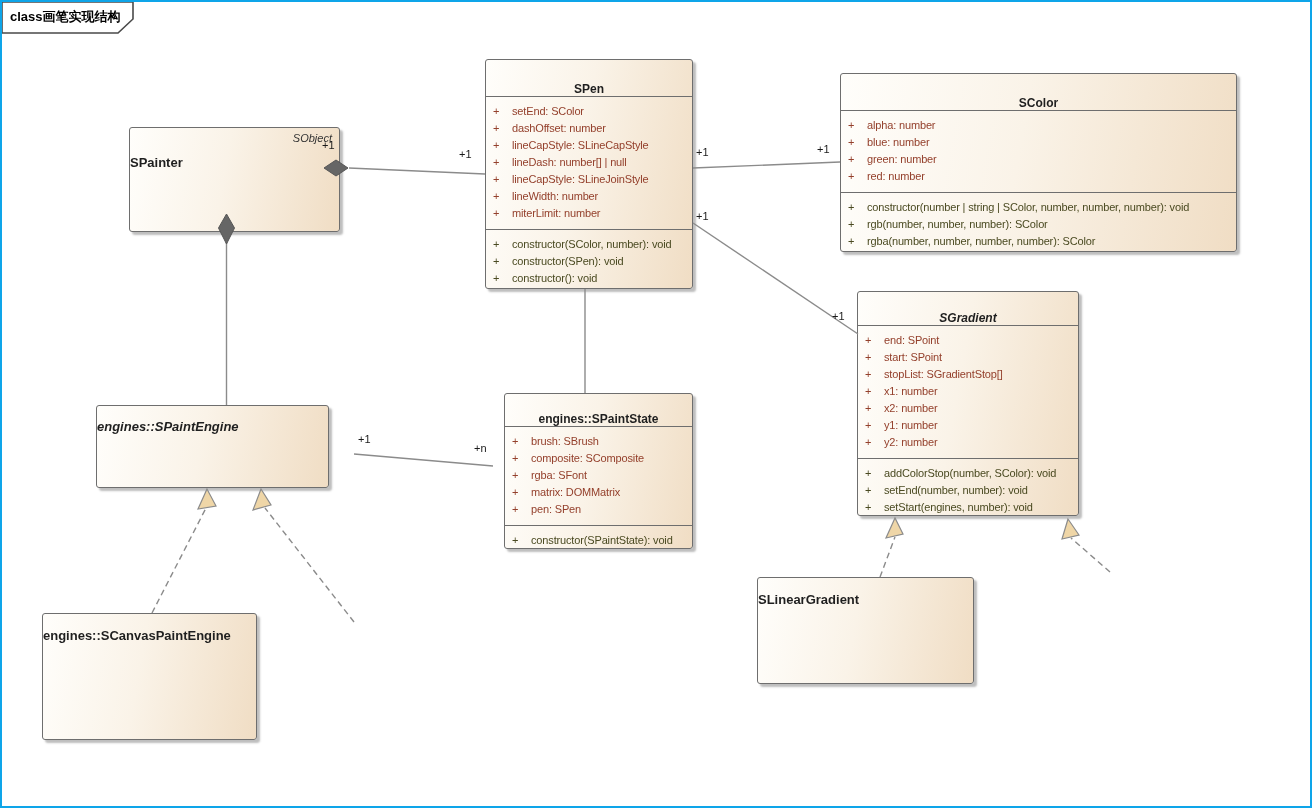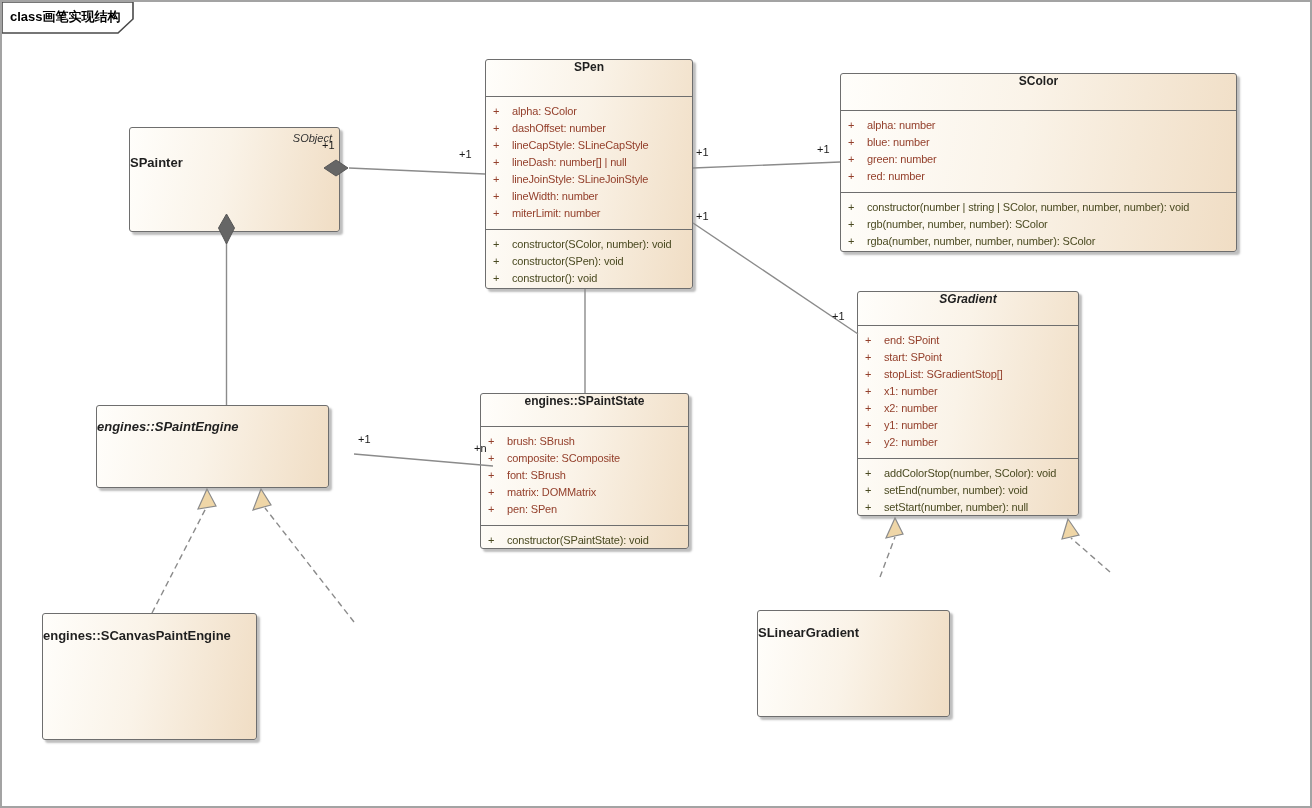--- a/index.html
+++ b/index.html
@@ -1,31 +1,31 @@
 <!DOCTYPE html>
 <html><head>
 <meta charset="utf-8">
 <style>
   html,body{margin:0;padding:0;background:#e8e8e8;}
   #canvas{
     position:relative;width:1312px;height:808px;background:#ffffff;
-    border:2px solid #a3a3a3;box-sizing:border-box;overflow:hidden;
+    border:2px solid #0ea5e9;box-sizing:border-box;overflow:hidden;
     font-family:"Liberation Sans",sans-serif;
     padding-left:46px;
   }
   
   .box{
     position:absolute;box-sizing:border-box;
     background:linear-gradient(100deg,#fffefb 0%,#faf3e8 45%,#f0ddc4 100%);
     border:1px solid #6e6e6e;border-radius:3px;
     box-shadow:3px 3px 2px rgba(110,110,110,0.45);
     overflow:hidden;font-size:11px;
   }
   .hdr{
-    border-bottom:1px solid #6e6e6e;display:flex;align-items:flex-start;justify-content:center;
+    border-bottom:1px solid #6e6e6e;display:flex;align-items:flex-end;justify-content:center;
     font-weight:bold;font-size:12px;color:#1f1f1f;
   }
   .members{padding:6px 0 7px;letter-spacing:-0.15px;}
   .ops{border-top:1px solid #6e6e6e;color:#4a4a21;}
   .attrs{color:#94402c;}
   .member-row{display:flex;line-height:17px;white-space:nowrap;}
   .vis{width:19px;padding-left:7px;flex:none;}
   .pname{font-weight:bold;font-size:13px;color:#1f1f1f;text-align:left;}
   .italic{font-style:italic;}
   .tag{
@@ -54,37 +54,37 @@
     <div class="pname" style="padding-top:27px">SPainter</div>
   </div>
 
   <div class="box" style="left:483px;top:57px;width:208px;height:230px;z-index:2">
     <div class="hdr" style="height:36px">
       <span>SPen</span>
     </div>
     <div class="members attrs">
         <div class="member-row">
           <span class="vis">+</span>
-          <span class="mtext">alpha: SColor</span>
+          <span class="mtext">setEnd: SColor</span>
         </div>
         <div class="member-row">
           <span class="vis">+</span>
           <span class="mtext">dashOffset: number</span>
         </div>
         <div class="member-row">
           <span class="vis">+</span>
           <span class="mtext">lineCapStyle: SLineCapStyle</span>
         </div>
         <div class="member-row">
           <span class="vis">+</span>
           <span class="mtext">lineDash: number[] | null</span>
         </div>
         <div class="member-row">
           <span class="vis">+</span>
-          <span class="mtext">lineJoinStyle: SLineJoinStyle</span>
+          <span class="mtext">lineCapStyle: SLineJoinStyle</span>
         </div>
         <div class="member-row">
           <span class="vis">+</span>
           <span class="mtext">lineWidth: number</span>
         </div>
         <div class="member-row">
           <span class="vis">+</span>
           <span class="mtext">miterLimit: number</span>
         </div>
       </div>
@@ -180,45 +180,45 @@
         <div class="member-row">
           <span class="vis">+</span>
           <span class="mtext">addColorStop(number, SColor): void</span>
         </div>
         <div class="member-row">
           <span class="vis">+</span>
           <span class="mtext">setEnd(number, number): void</span>
         </div>
         <div class="member-row">
           <span class="vis">+</span>
-          <span class="mtext">setStart(number, number): null</span>
+          <span class="mtext">setStart(engines, number): void</span>
         </div>
       </div>
   </div>
 
   <div class="box" style="left:94px;top:403px;width:233px;height:83px;z-index:2">
     <div class="pname italic" style="padding-top:13px">engines::SPaintEngine</div>
   </div>
 
-  <div class="box" style="left:478px;top:391px;width:209px;height:156px;z-index:2">
+  <div class="box" style="left:502px;top:391px;width:189px;height:156px;z-index:2">
     <div class="hdr" style="height:32px">
       <span>engines::SPaintState</span>
     </div>
     <div class="members attrs">
         <div class="member-row">
           <span class="vis">+</span>
           <span class="mtext">brush: SBrush</span>
         </div>
         <div class="member-row">
           <span class="vis">+</span>
           <span class="mtext">composite: SComposite</span>
         </div>
         <div class="member-row">
           <span class="vis">+</span>
-          <span class="mtext">font: SBrush</span>
+          <span class="mtext">rgba: SFont</span>
         </div>
         <div class="member-row">
           <span class="vis">+</span>
           <span class="mtext">matrix: DOMMatrix</span>
         </div>
         <div class="member-row">
           <span class="vis">+</span>
           <span class="mtext">pen: SPen</span>
         </div>
       </div>
@@ -228,21 +228,21 @@
           <span class="mtext">constructor(SPaintState): void</span>
         </div>
       </div>
   </div>
 
   <div class="box" style="left:40px;top:611px;width:215px;height:127px;z-index:2">
     <div class="pname" style="padding-top:14px">engines::SCanvasPaintEngine</div>
   </div>
 
 
-  <div class="box" style="left:755px;top:608px;width:193px;height:107px;z-index:2">
+  <div class="box" style="left:755px;top:575px;width:217px;height:107px;z-index:2">
     <div class="pname" style="padding-top:14px">SLinearGradient</div>
   </div>
 
 
   <svg class="overlay" width="1312" height="808">
     <g stroke="#8b8b8b" stroke-width="1.4" fill="none">
 
       <line x1="347" y1="166" x2="483" y2="172"></line>
 
       <line x1="224.5" y1="240" x2="224.5" y2="403"></line>

